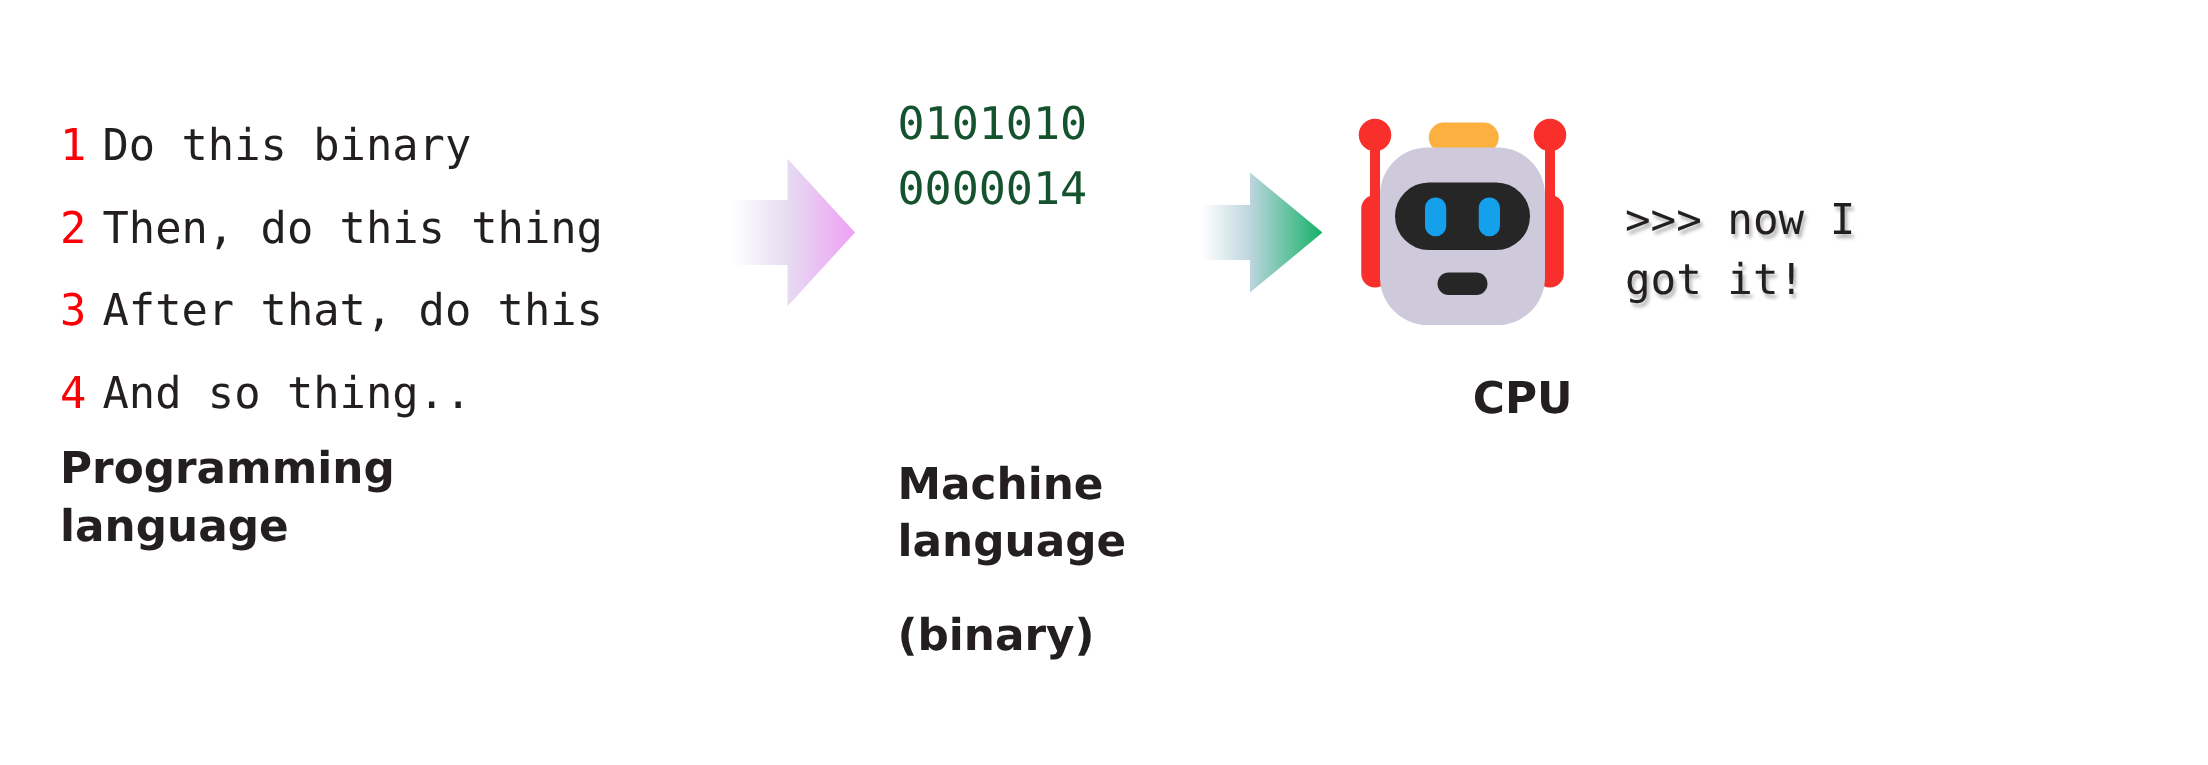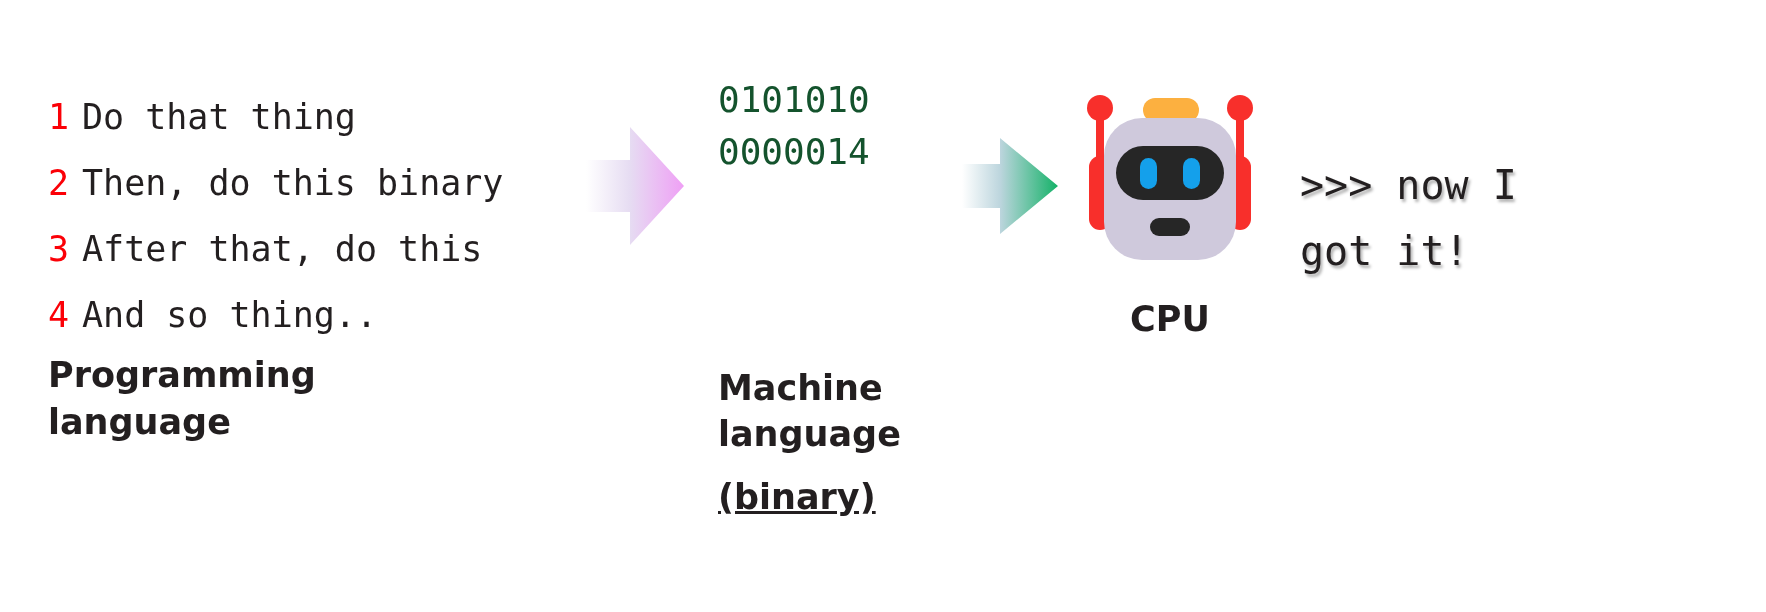--- a/index.html
+++ b/index.html
@@ -81,64 +81,63 @@
     color: #14532d;
     white-space: pre;
   }
   #binary-caption {
     left: 718px;
     top: 318px;
     width: 300px;
   }
   #binary-caption .cap-line-2 {
     display: block;
-    margin-top: 16px;
-    text-decoration: underline;
+    margin-top: 28px;
   }
 
   
   #robot {
     left: 1082px;
     top: 92px;
     width: 176px;
     height: 176px;
   }
   #cpu-caption {
     left: 1082px;
     top: 296px;
     width: 176px;
-    text-align: center;
+    text-align: right;
   }
 
   
   #output-text {
     left: 1300px;
     top: 152px;
     width: 430px;
     font-family: "DejaVu Sans Mono", "Liberation Mono", monospace;
-    font-size: 40px;
-    line-height: 66px;
+    font-size: 34px;
+    line-height: 48px;
     color: #231f20;
     white-space: pre-line;
     text-shadow: 2px 3px 3px rgba(0,0,0,0.30);
   }
 </style>
 </head>
 <body>
 
 <div class="stage" id="code-block">
 
   <div class="code-line">
     <span class="lineno">1</span>
-    <span class="codetext">Do that thing</span>
+    <span class="codetext">Do this binary</span>
   </div>
 
   <div class="code-line">
     <span class="lineno">2</span>
-    <span class="codetext">Then, do this binary</span>
+    <span class="codetext">Then, do this thing</span>
   </div>
 
   <div class="code-line">
     <span class="lineno">3</span>
     <span class="codetext">After that, do this</span>
   </div>
 
   <div class="code-line">
     <span class="lineno">4</span>
     <span class="codetext">And so thing..</span>

